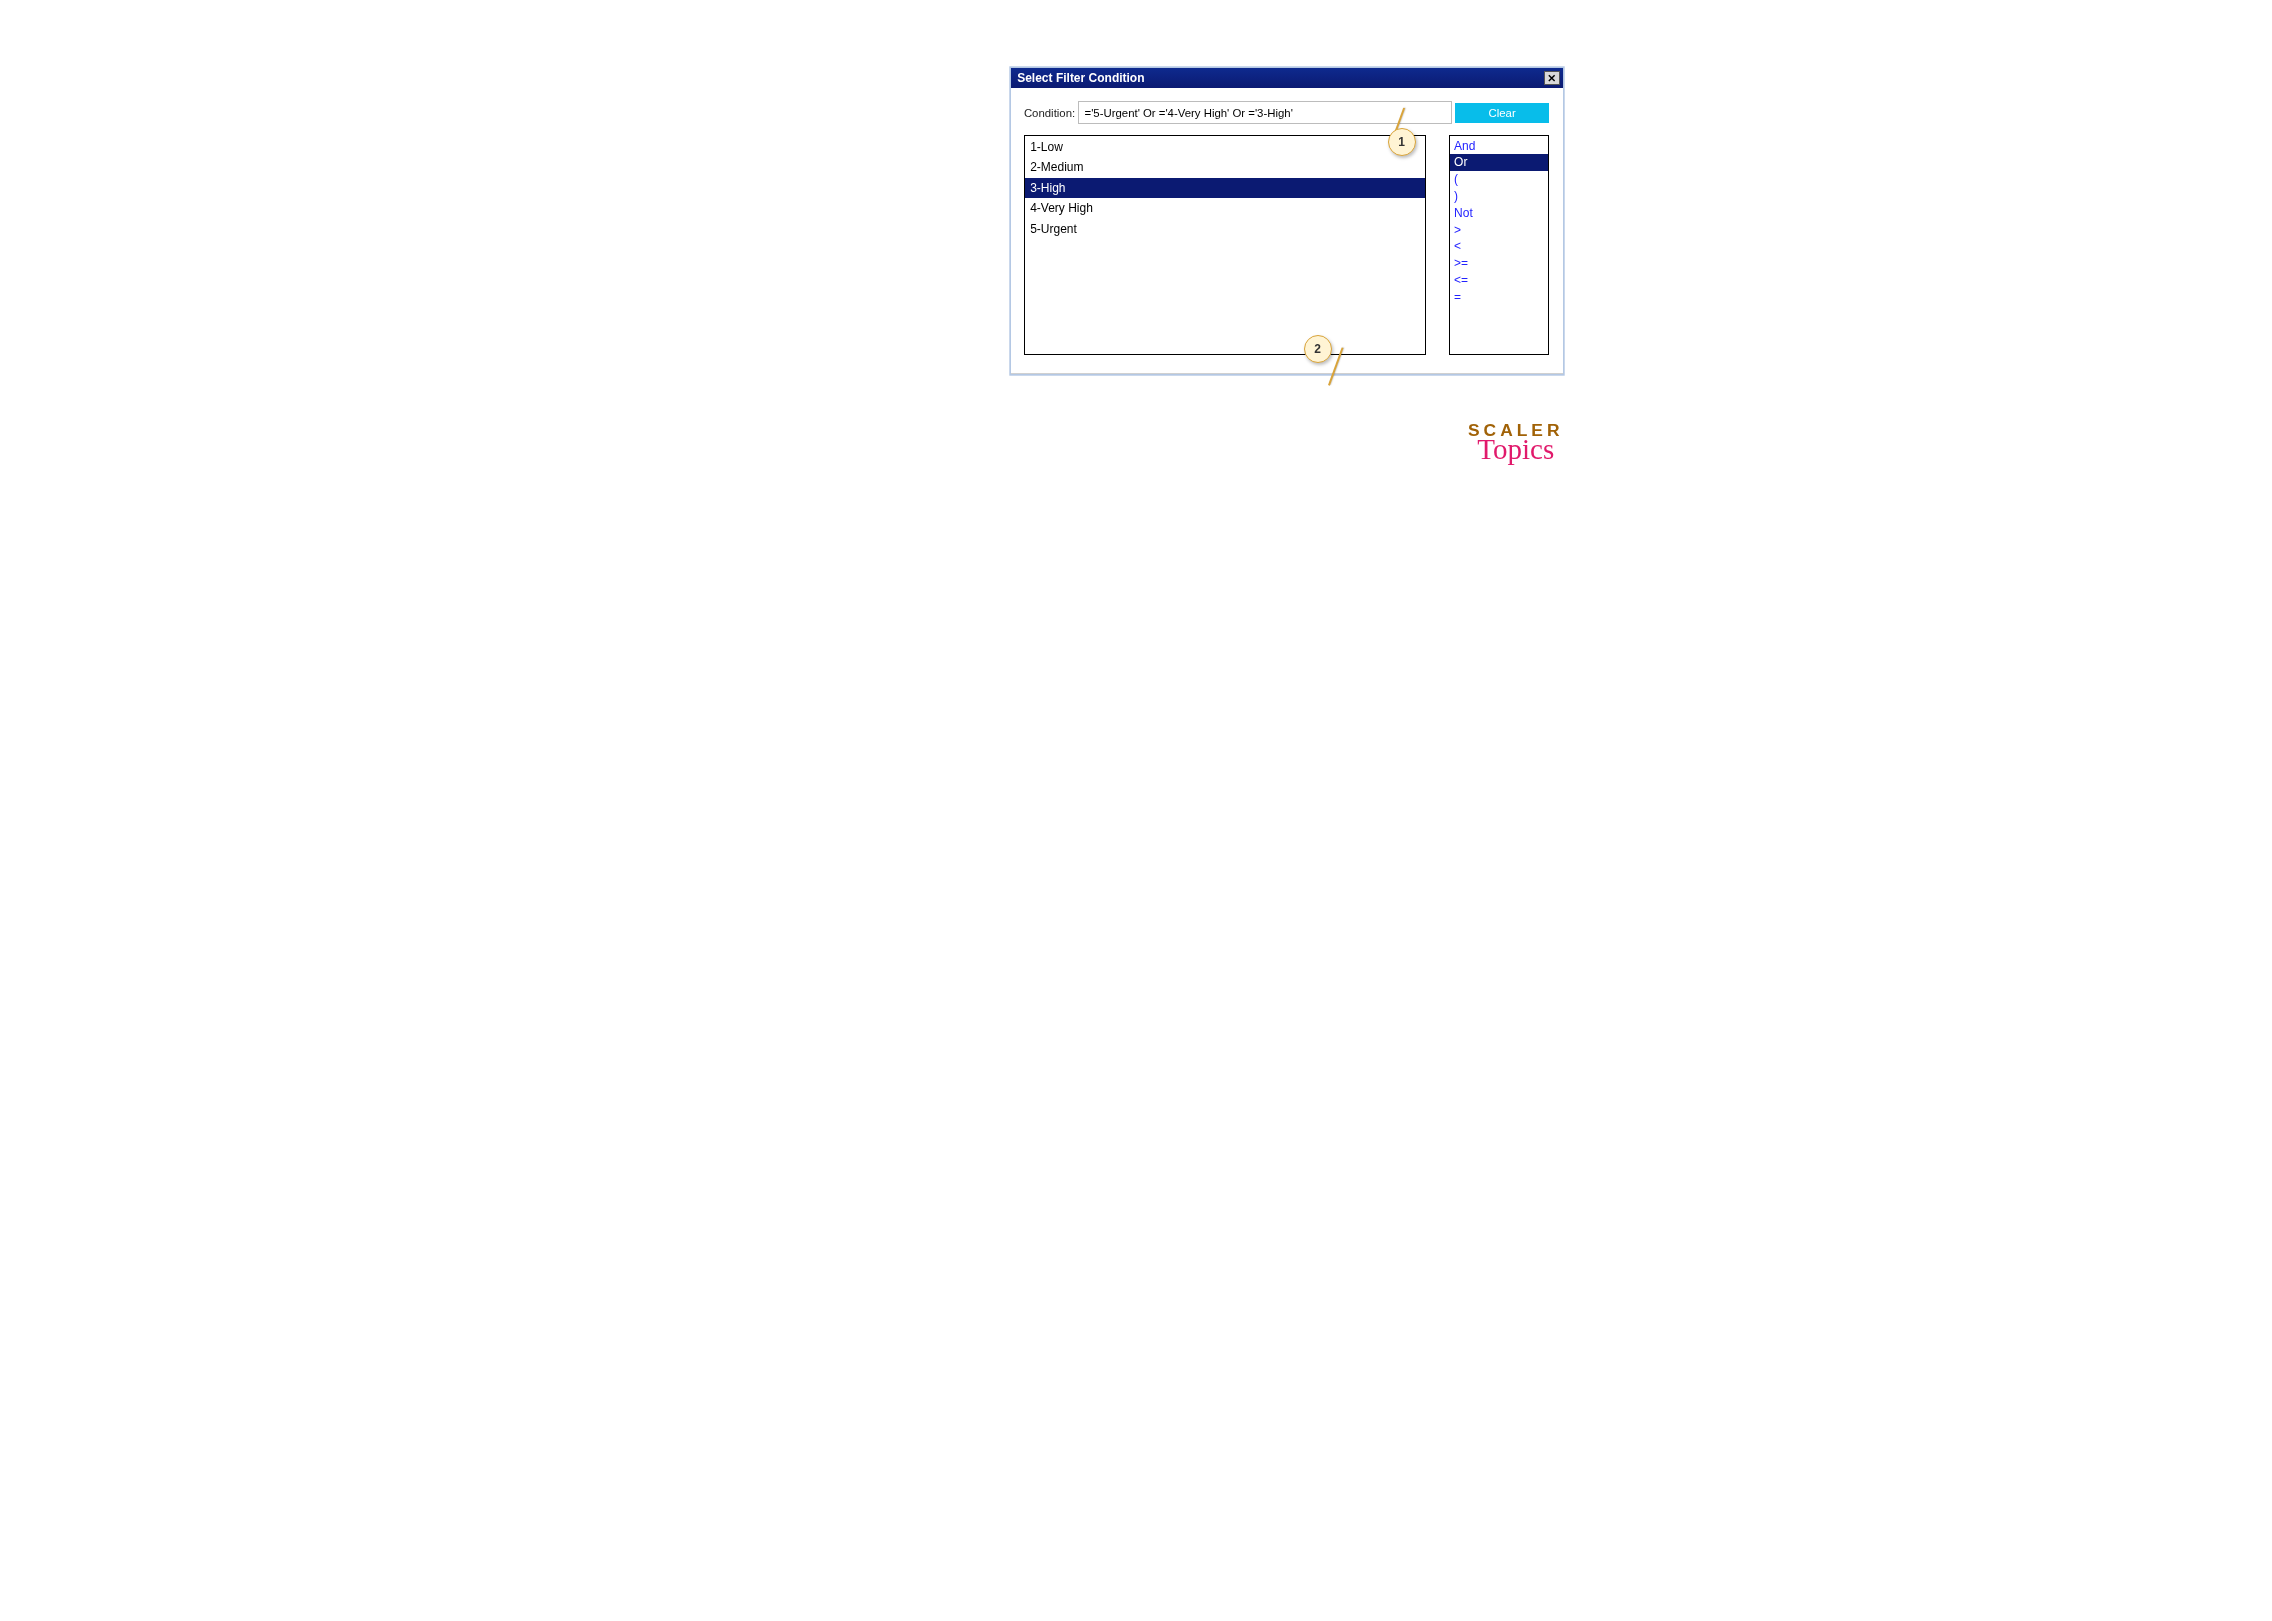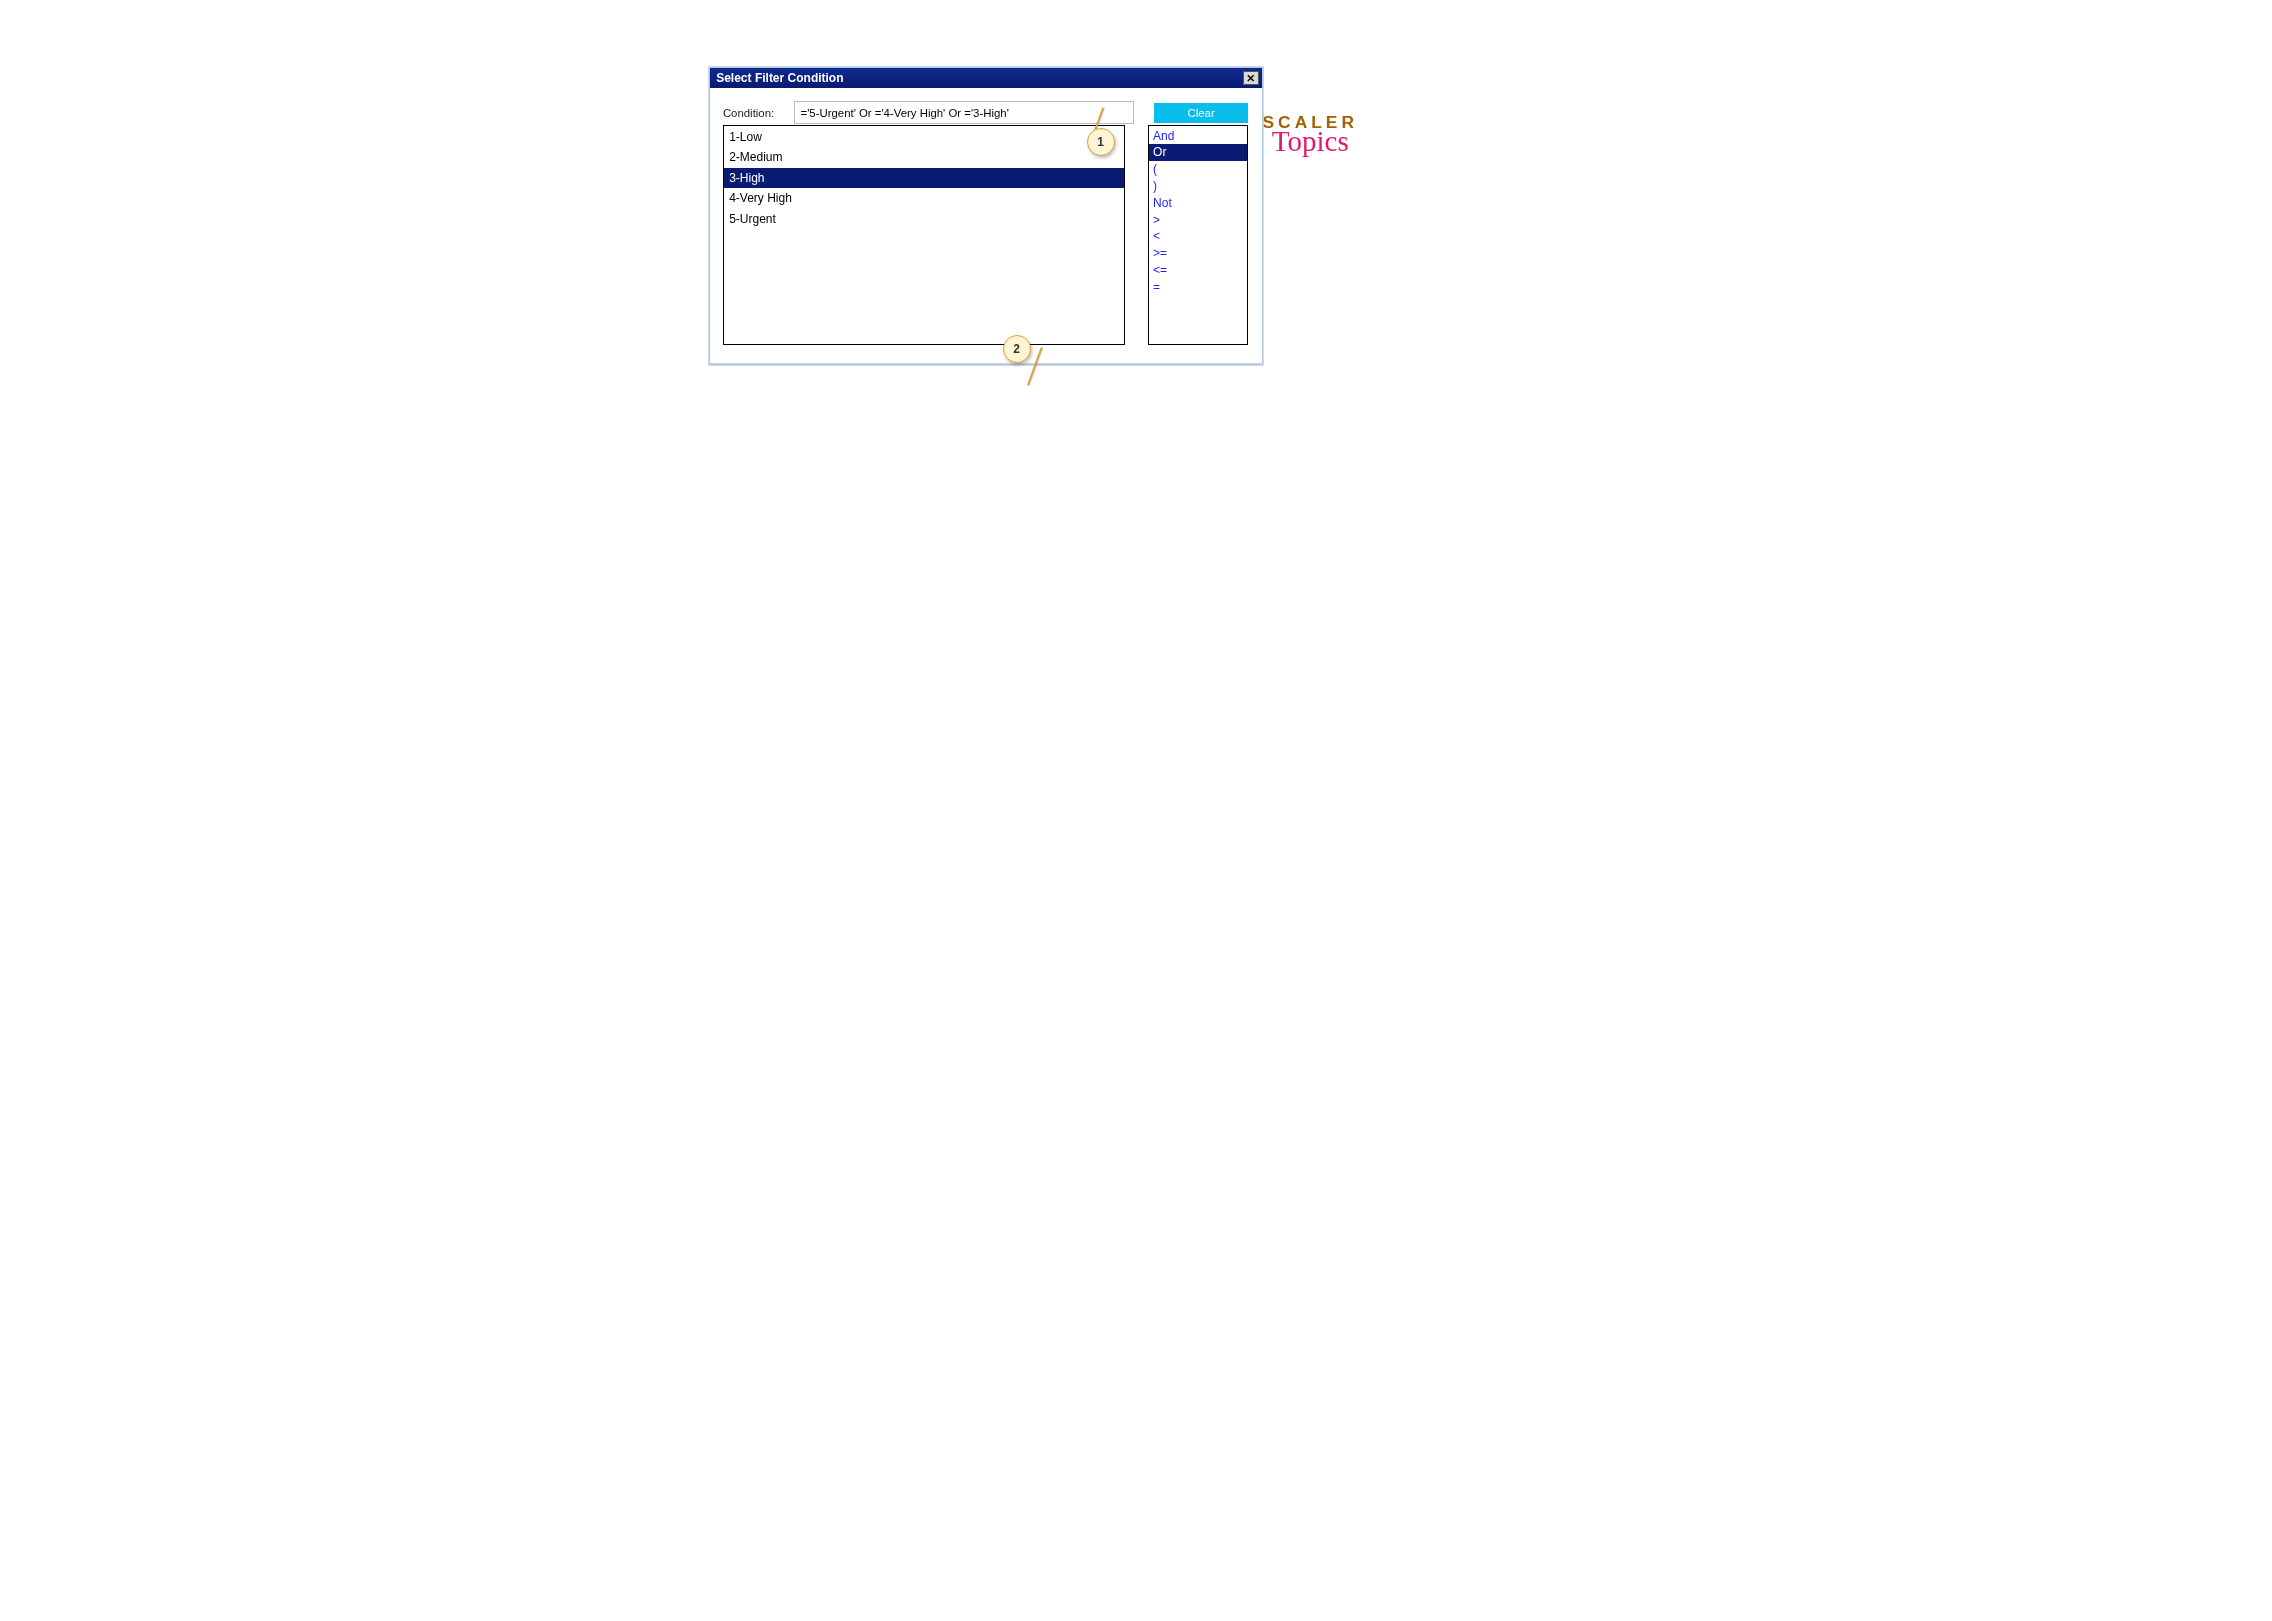--- a/index.html
+++ b/index.html
@@ -12,22 +12,22 @@
     flex-direction: column;
     align-items: center;
     justify-content: flex-start;
     min-height: 100vh;
   }
   .canvas {
     width: 855px;
     padding: 67px 0 27px 0;
     position: relative;
     display: flex;
-    flex-direction: row;
-    align-items: flex-start;
+    flex-direction: column;
+    align-items: flex-end;
   }
   .dialog {
     width: 554px;
     border: 1.3px solid #b4c8e4;
     background: #ffffff;
     box-shadow: 0 0 0 0.7px #b4c8e4;
     position: relative;
   }
   .title-bar {
     background: #0b1a72;
@@ -53,22 +53,22 @@
     color: #000;
     font-size: 10.7px;
     cursor: pointer;
   }
   .body-area {
     padding: 13.4px 13.4px 0 13.4px;
   }
   .cond-row {
     display: flex;
     align-items: center;
-    gap: 20px;
-    margin-bottom: 1px;
+    gap: 3px;
+    margin-bottom: 11px;
   }
   .cond-label {
     font-size: 11.4px;
     color: #222;
     white-space: nowrap;
   }
   .cond-input {
     flex: 1;
     height: 23px;
     border: 0.7px solid #bcbcbc;

